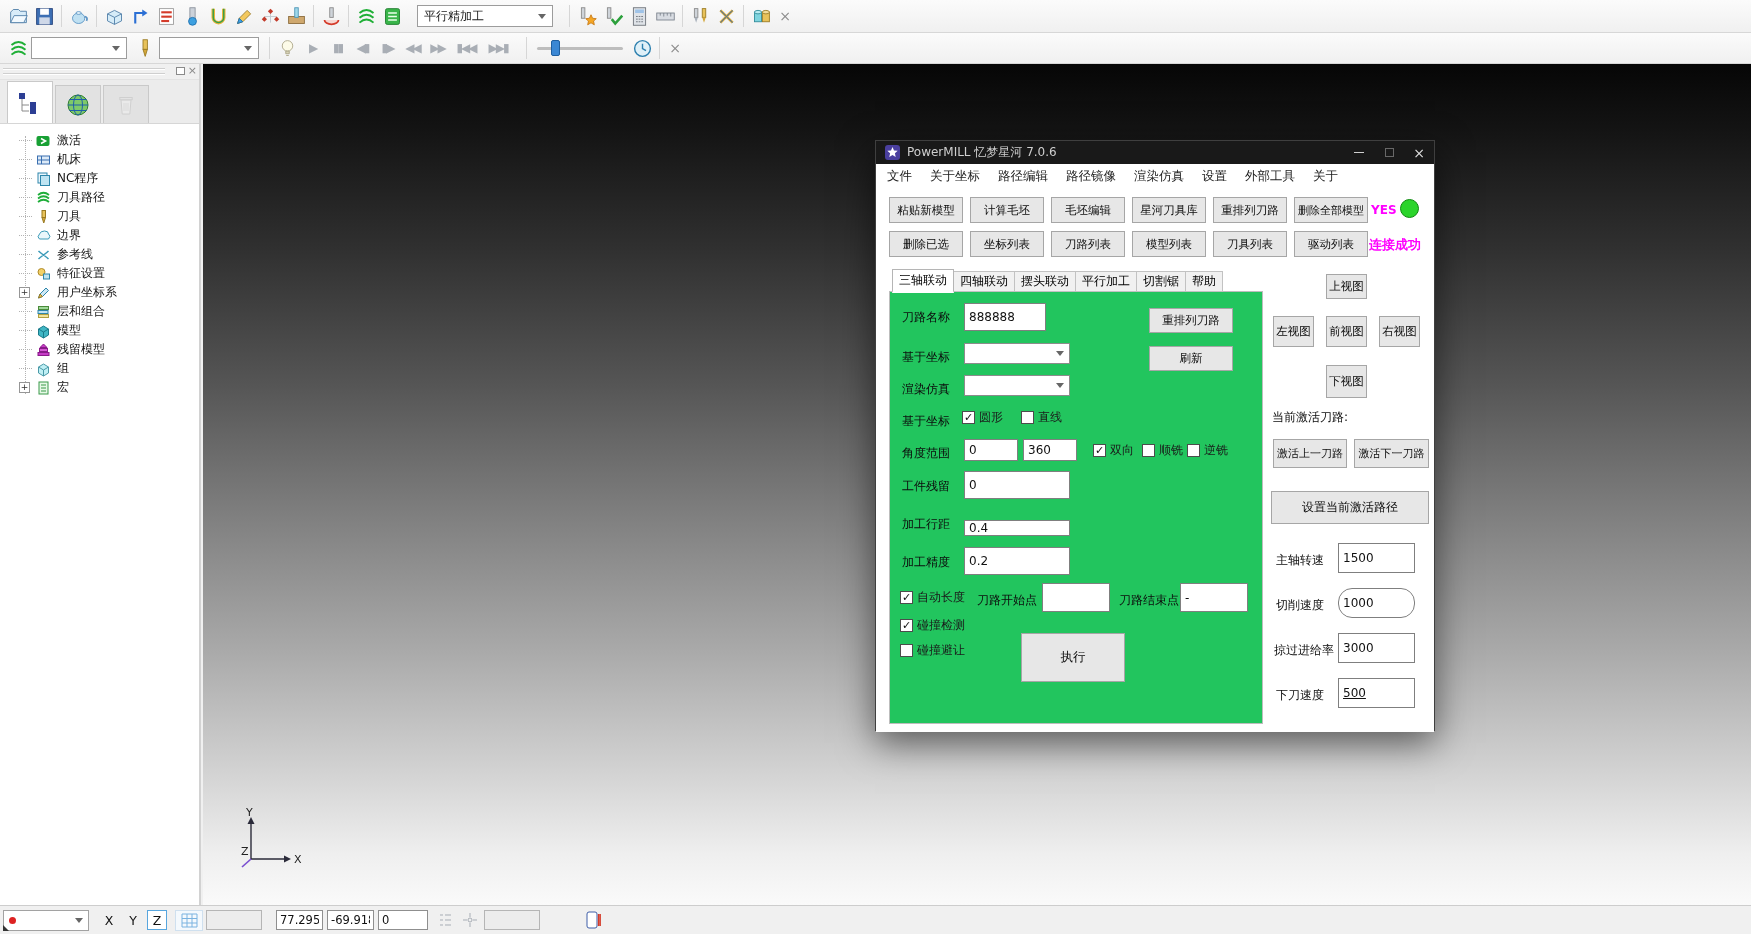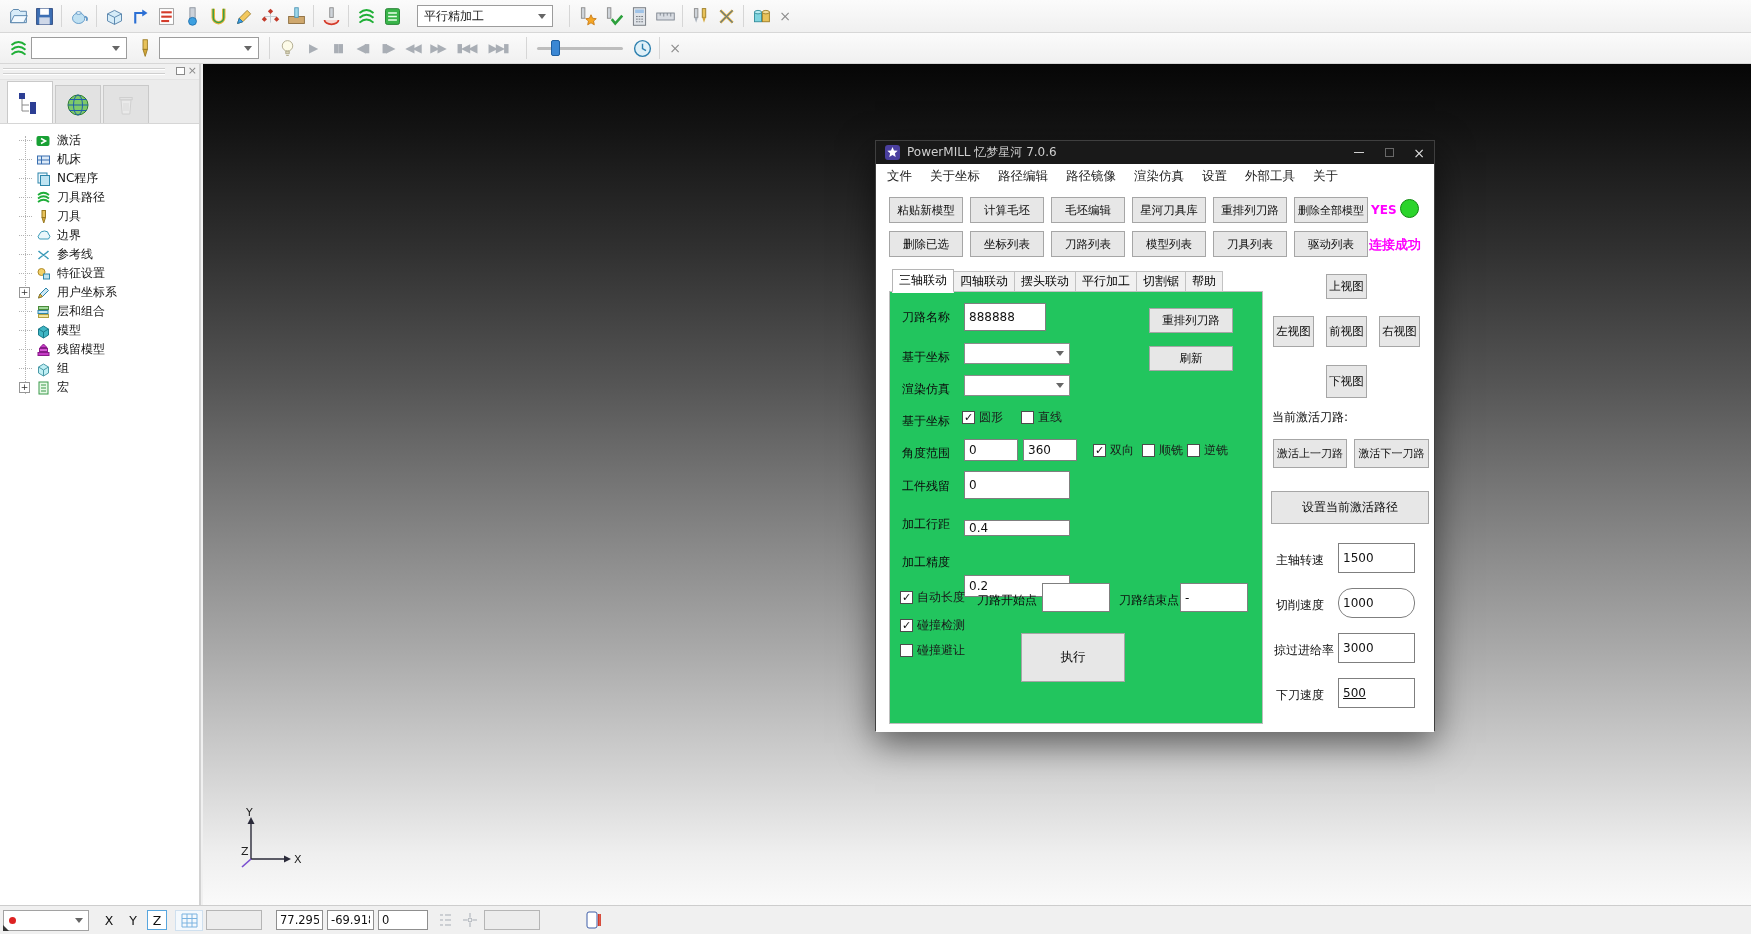--- a/index.html
+++ b/index.html
@@ -563,21 +563,21 @@
             <span>逆铣</span>
           </div>
 
         <span class="flabel" style="left:12px;top:186px">工件残留</span>
         <input class="tin" style="left: 74px; top: 179px; width: 106px; height: 28px;" value="0">
 
         <span class="flabel" style="left:12px;top:224px">加工行距</span>
         <input class="tin" style="left: 74px; top: 228px; width: 106px; height: 16px;" value="0.4">
 
         <span class="flabel" style="left:12px;top:262px">加工精度</span>
-        <input class="tin" style="left: 74px; top: 255px; width: 106px; height: 22px; margin-top: 28px;" value="0.2">
+        <input class="tin" style="left: 74px; top: 255px; width: 106px; height: 28px;" value="0.2">
 
         <div class="chk" style="left:10px;top:297px">
             <span class="box">
               <span class="mark">✓</span>
             </span>
             <span>自动长度</span>
           </div>
         <span class="flabel" style="left:87px;top:300px">刀路开始点</span>
         <input class="tin" style="left: 152px; top: 291px; width: 68px; height: 29px;" value="">
         <span class="flabel" style="left:229px;top:300px">刀路结束点</span>

